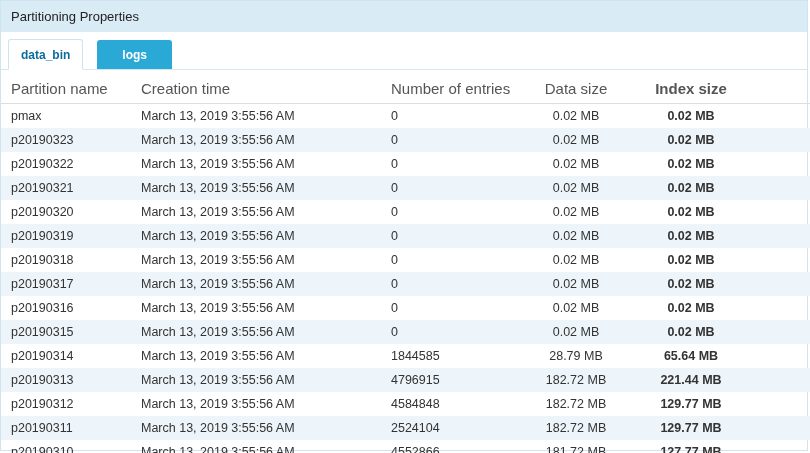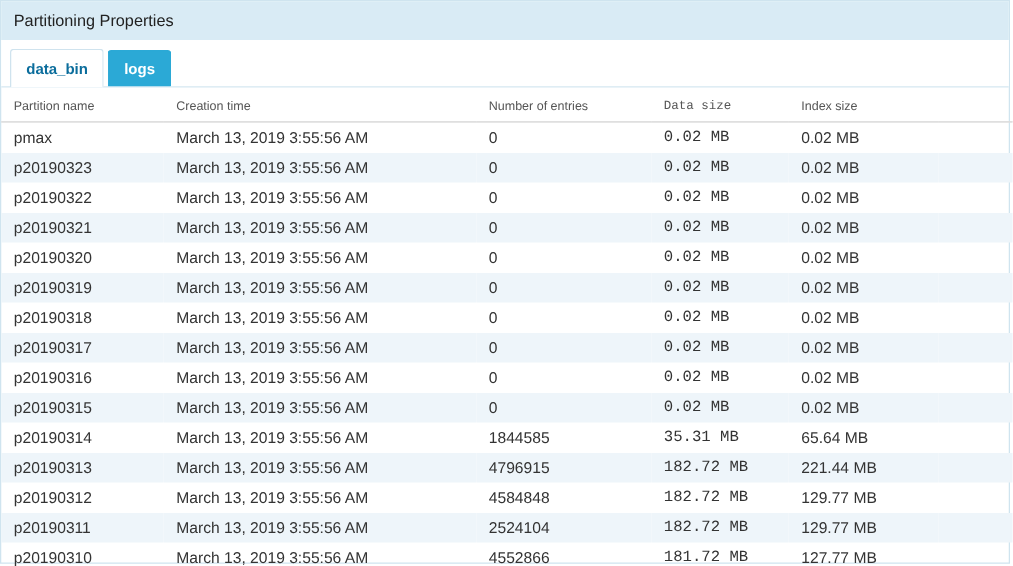--- a/index.html
+++ b/index.html
@@ -25,31 +25,31 @@
   .panel-header {
     background: #d9ebf5;
     padding: 8px 10px;
     font-weight: normal;
     font-size: 13px;
     color: #222222;
   }
   .tabs {
     display: flex;
     align-items: flex-end;
-    gap: 3px;
+    gap: 14px;
     padding: 7px 7px 0 7px;
     border-bottom: 1px solid #d5e7f1;
     background: #ffffff;
   }
   .tab {
     background: #2ba9d6;
     color: #ffffff;
     font-weight: bold;
     font-size: 12px;
-    padding: 7px 12px;
+    padding: 7px 24px;
     border: 1px solid #2ba9d6;
     border-bottom: none;
     border-radius: 3px 3px 0 0;
     cursor: pointer;
     white-space: nowrap;
   }
   .tab.active {
     background: #ffffff;
     color: #0b6d9c;
     border: 1px solid #cfe3ee;
@@ -62,39 +62,39 @@
     table-layout: fixed;
     width: 100%;
     margin-top: 4px;
   }
   th {
     font-weight: normal;
     color: #555555;
     text-align: left;
     padding: 6px 10px;
     border-bottom: 1px solid #dddddd;
-    font-size: 10px;
+    font-size: 15px;
     white-space: nowrap;
     overflow: hidden;
   }
   td {
     padding: 4px 10px;
     line-height: 16px;
     font-size: 12.5px;
     white-space: nowrap;
     overflow: hidden;
   }
   tbody tr:nth-child(even) {
     background: #eef5fa;
   }
   .col0 { width: 110px; }
   .col1 { width: 230px; margin-top: 31px; }
   .col2 { width: 120px; }
-  .col3 { width: 90px;  text-align: left; font-family: Liberation Mono, monospace; }
-  .col4 { width: 100px; text-align: left; }
+  .col3 { width: 90px;  text-align: center; }
+  .col4 { width: 100px; text-align: center; font-weight: bold; }
   .col5 { width: 160px; text-align: right; padding-right: 65px; }
 </style>
 </head>
 <body>
 
 <div class="panel">
   <div class="panel-header">Partitioning Properties</div>
 
   <div class="tabs">
       <div class="tab active">data_bin</div>
@@ -190,21 +190,21 @@
           <td class="col1">March 13, 2019 3:55:56 AM</td>
           <td class="col2">0</td>
           <td class="col3">0.02 MB</td>
           <td class="col4">0.02 MB</td>
           <td class="col5">0.04 MB</td>
         </tr>
         <tr>
           <td class="col0">p20190314</td>
           <td class="col1">March 13, 2019 3:55:56 AM</td>
           <td class="col2">1844585</td>
-          <td class="col3">35.31 MB</td>
+          <td class="col3">28.79 MB</td>
           <td class="col4">65.64 MB</td>
           <td class="col5">133.23 MB</td>
         </tr>
         <tr>
           <td class="col0">p20190313</td>
           <td class="col1">March 13, 2019 3:55:56 AM</td>
           <td class="col2">4796915</td>
           <td class="col3">182.72 MB</td>
           <td class="col4">221.44 MB</td>
           <td class="col5">315.49 MB</td>

